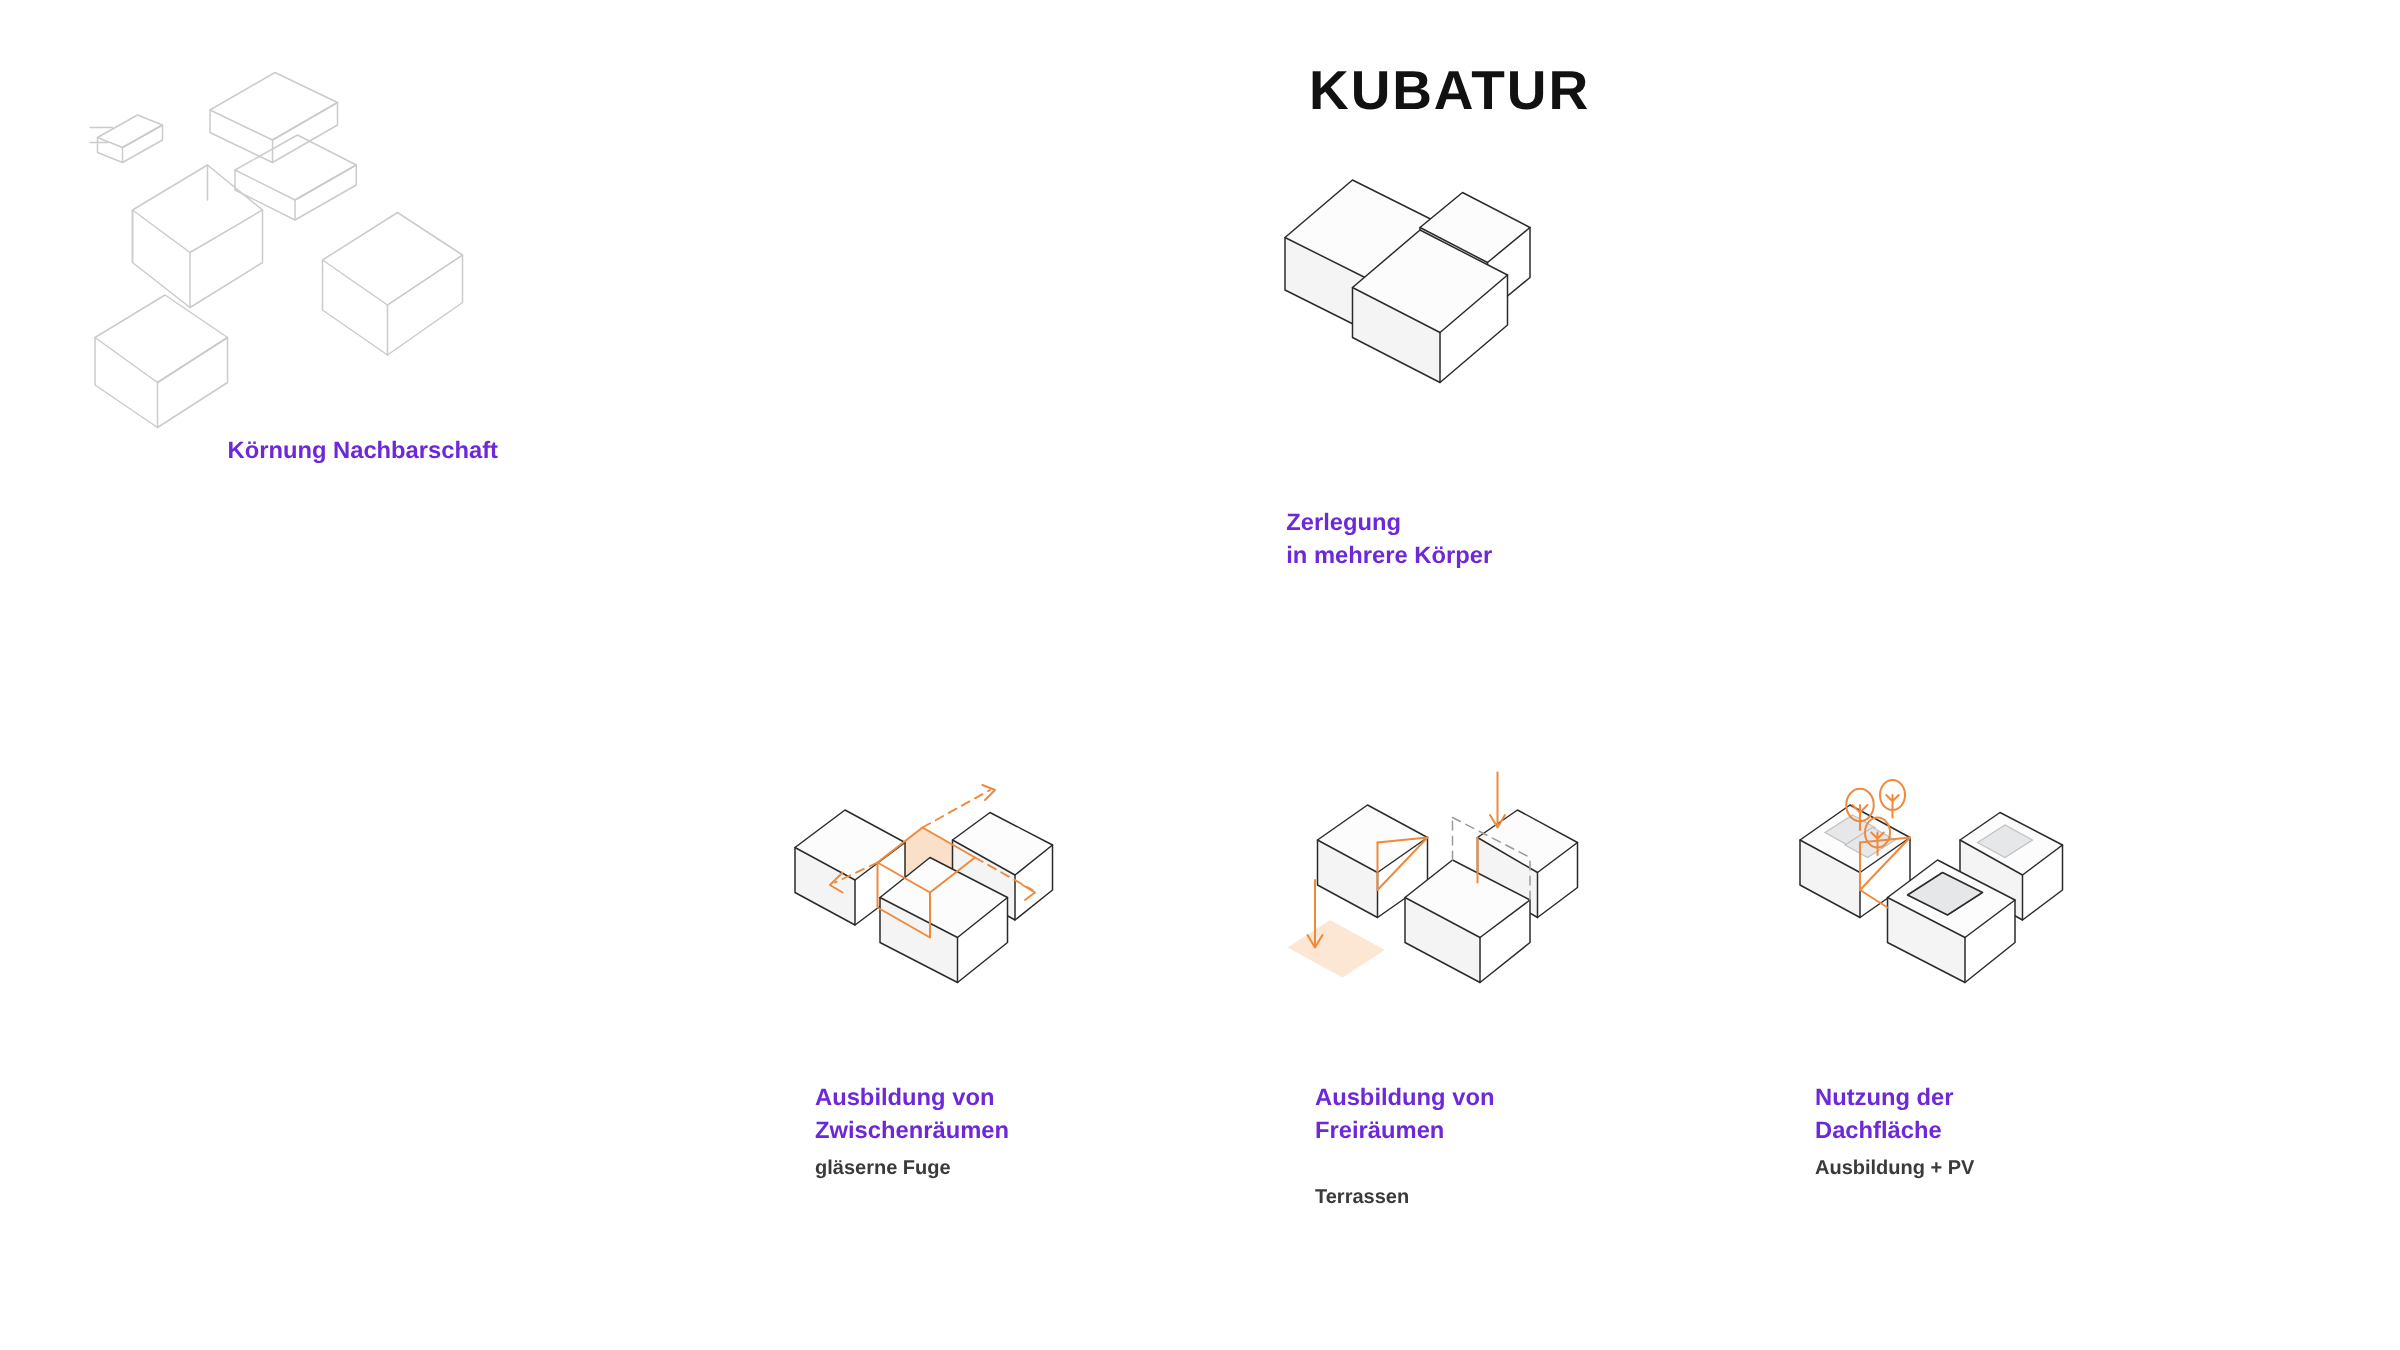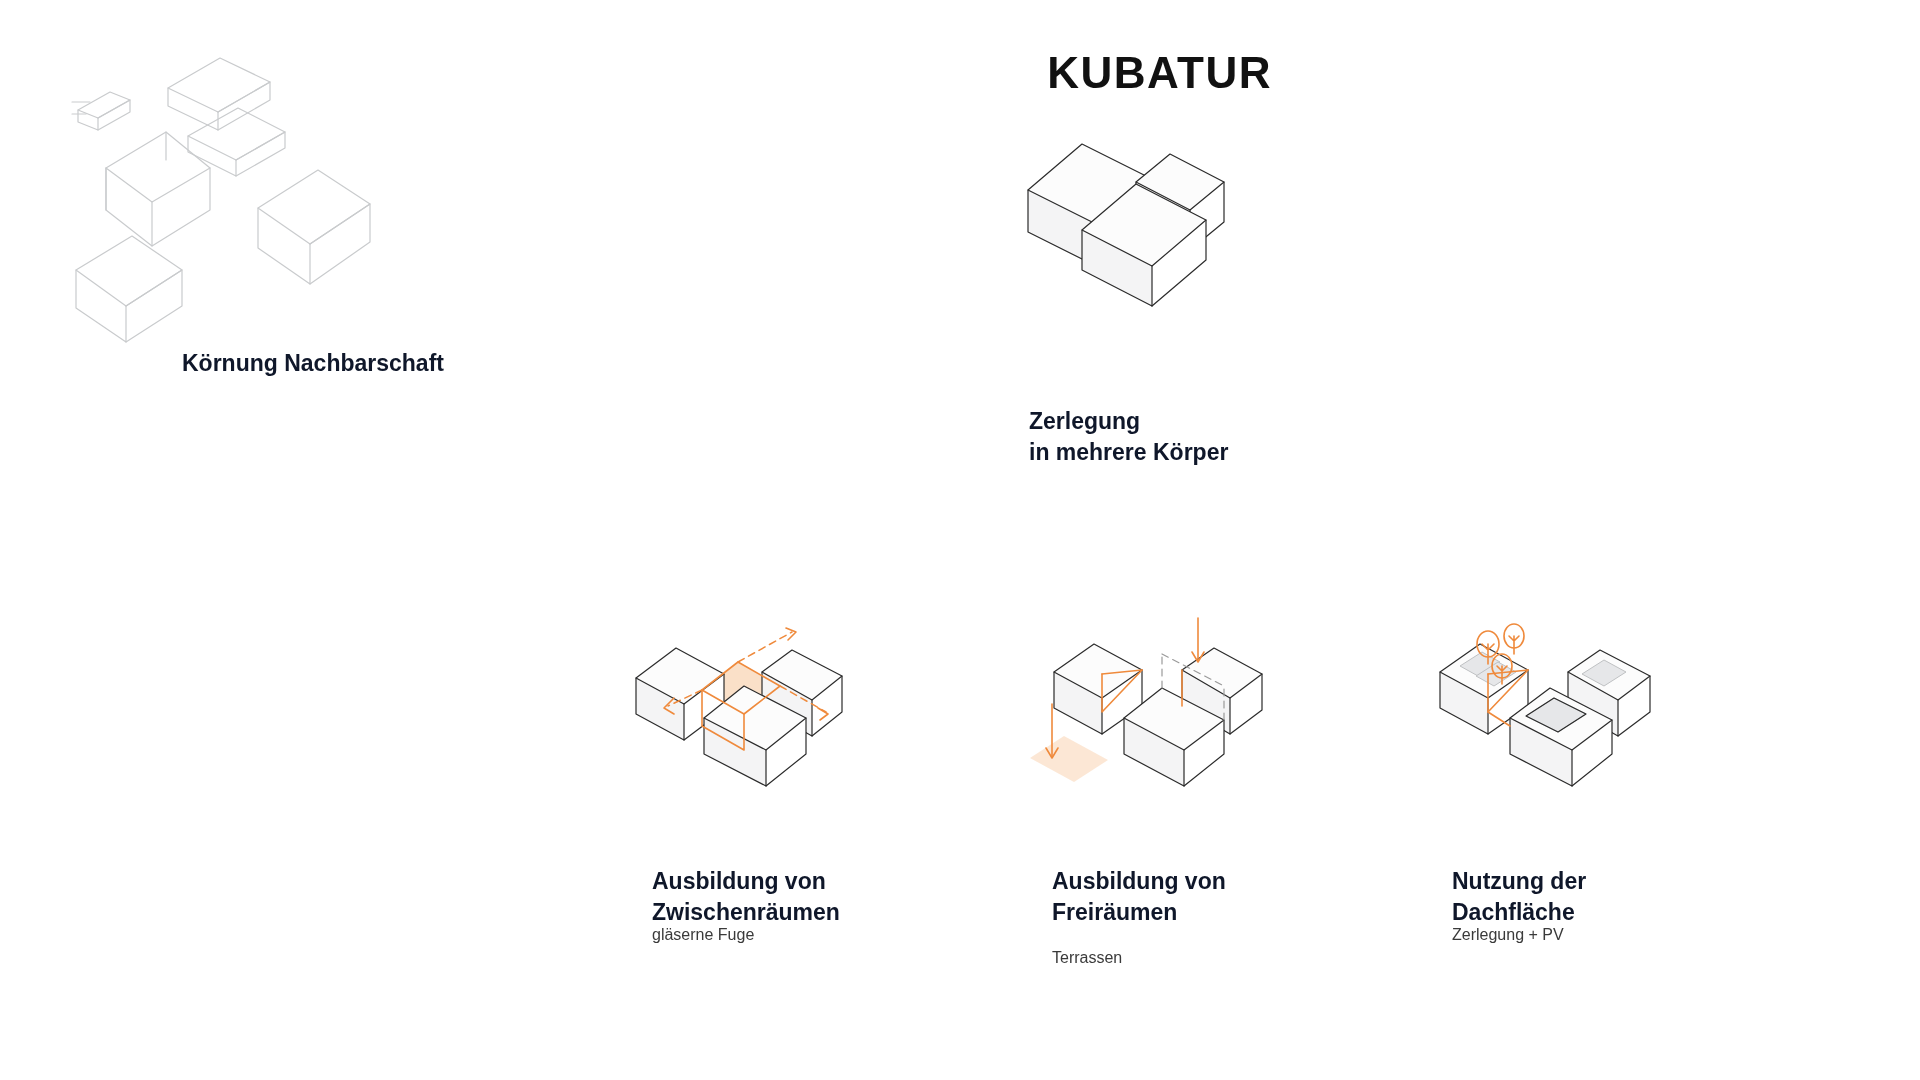--- a/index.html
+++ b/index.html
@@ -35,30 +35,30 @@
   .panel {
     position: absolute;
   }
   .panel .art {
     position: absolute;
     left: 0;
     top: 0;
   }
   .caption {
     position: absolute;
-    font-size: 23px;
+    font-size: 19px;
     font-weight: 700;
     line-height: 1.35;
-    color: #0f172a;
+    color: #6d28d9;
     white-space: pre-line;
   }
   .subcaption {
     position: absolute;
     font-size: 16px;
-    font-weight: 400;
+    font-weight: 700;
     line-height: 1.35;
     color: #3a3a3a;
     white-space: pre-line;
   }
   svg { display: block; overflow: visible; }
   .ln { fill: none; stroke: #2b2b2b; stroke-width: 1.2; stroke-linejoin: round; stroke-linecap: round; }
   .ln-faint { fill: none; stroke: #c9cbcd; stroke-width: 1.2; stroke-linejoin: round; stroke-linecap: round; }
   .face { fill: #ffffff; }
   .face-top { fill: #fcfcfc; }
   .face-side { fill: #f4f4f5; }
@@ -281,16 +281,16 @@
           <path d="M58 34 L58 54 M58 40 L52 34 M58 40 L64 34"></path>
           <ellipse cx="84" cy="26" rx="10" ry="12"></ellipse>
           <path d="M84 26 L84 44 M84 31 L79 26 M84 31 L89 26"></path>
           <ellipse cx="72" cy="56" rx="10" ry="12"></ellipse>
           <path d="M72 56 L72 74 M72 61 L67 56 M72 61 L77 56"></path>
         </g>
       </svg>
     </div>
     <div class="caption" style="left:22px; top:256px;">Nutzung der
 Dachfläche</div>
-    <div class="subcaption" style="left:22px; top:314px;">Zerlegung + PV</div>
+    <div class="subcaption" style="left:22px; top:314px;">Ausbildung + PV</div>
   </div>
 
 </div>
 
 </body></html>

